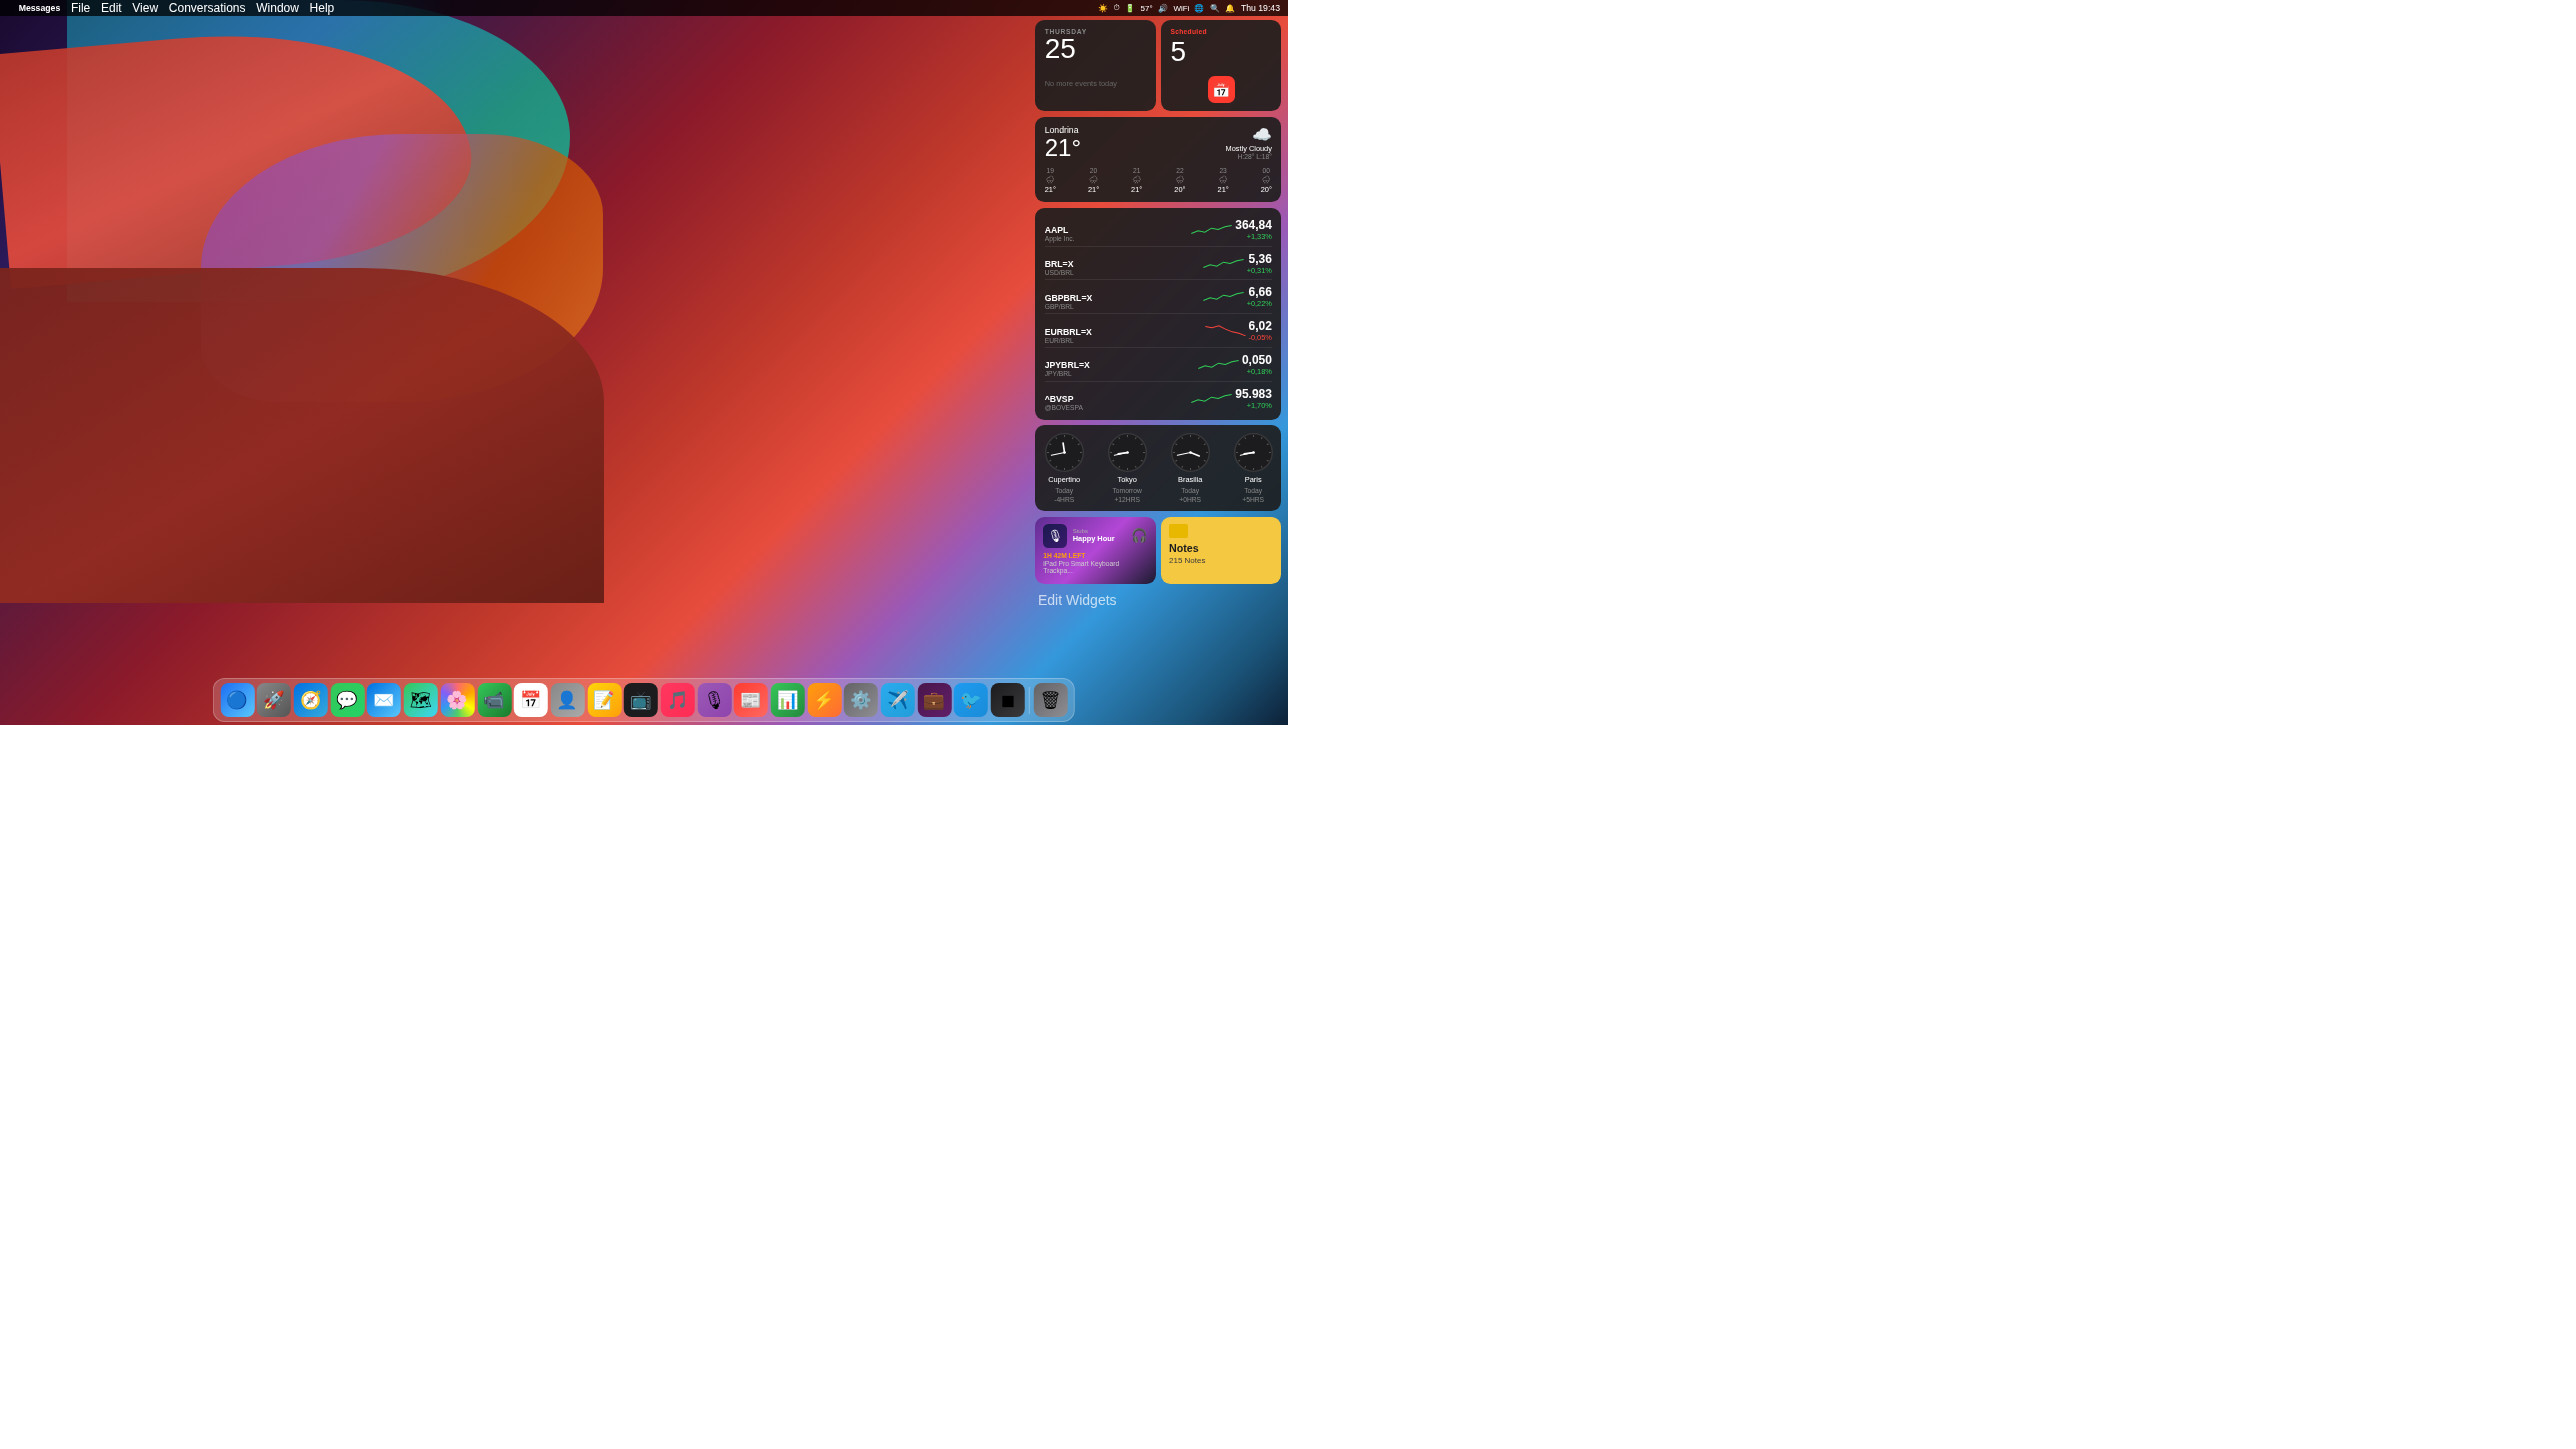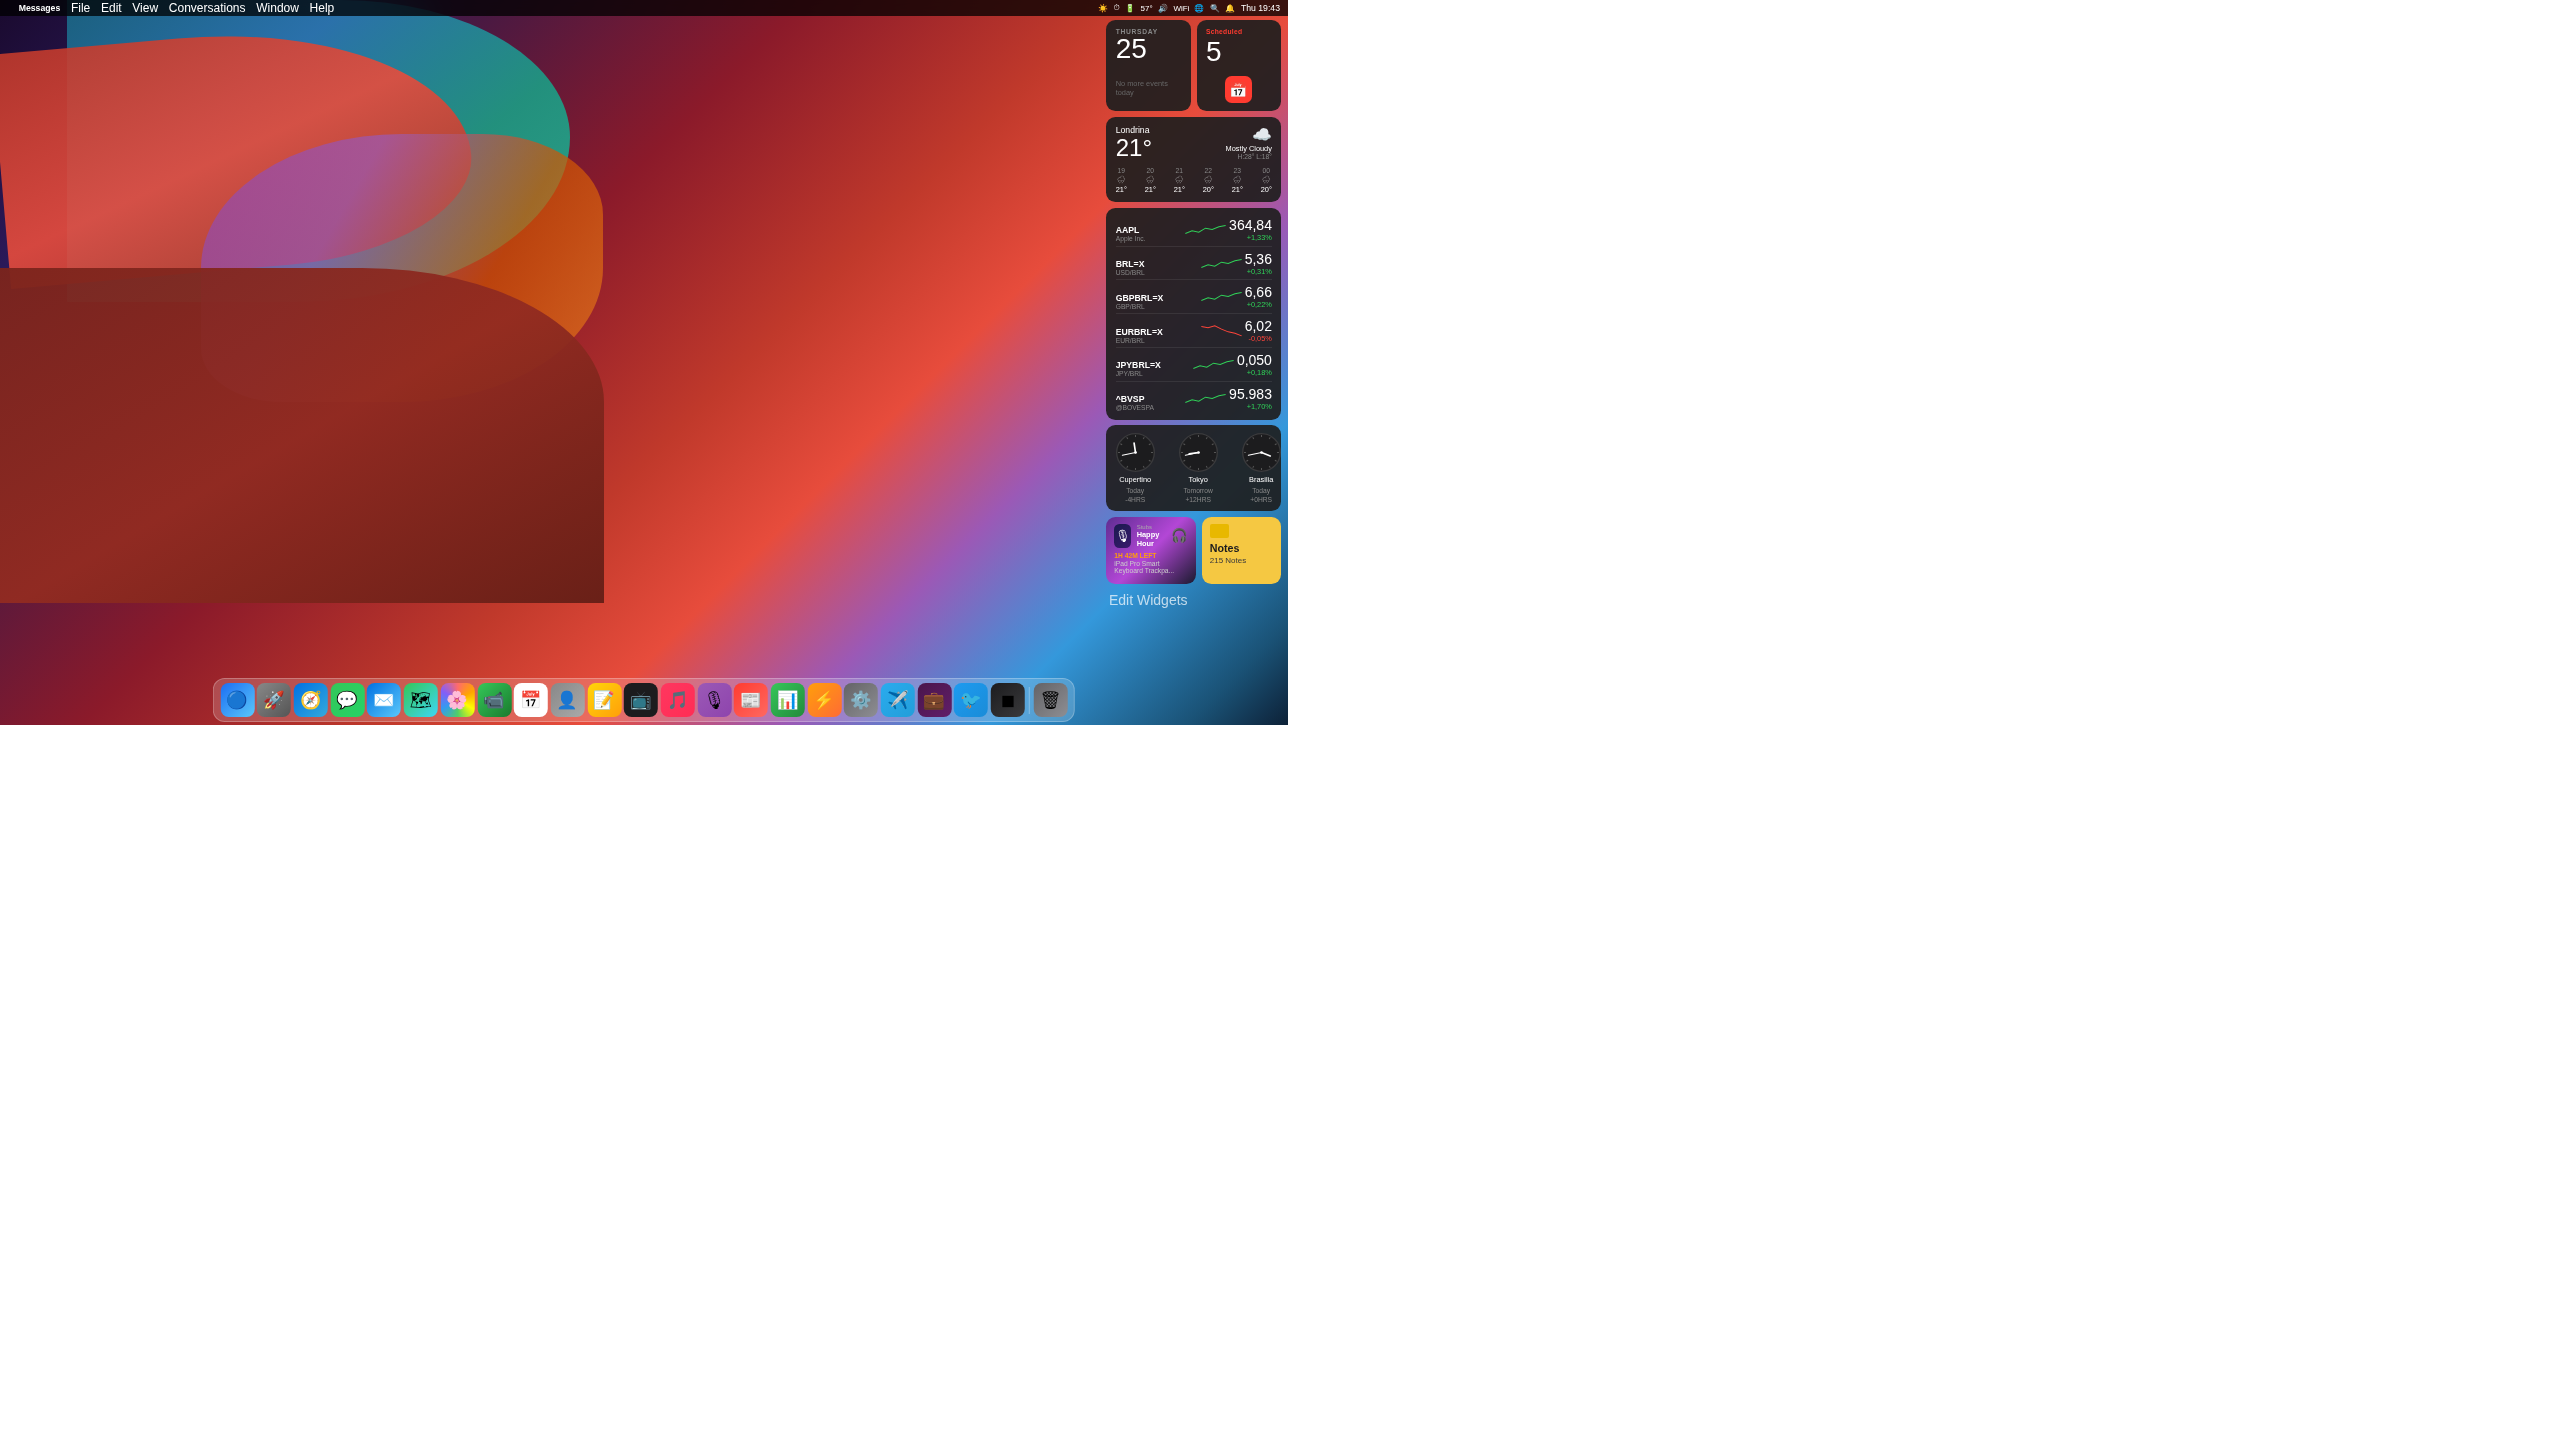--- a/index.html
+++ b/index.html
@@ -153,21 +153,21 @@
       background: rgba(255,255,255,0.3);
       margin: 0 1.3px;
       align-self: center;
     }
 
     
     .widgets-panel {
       position: absolute;
       top: 20px;
       right: 6.7px;
-      width: 175px;
+      width: 246px;
       display: flex;
       flex-direction: column;
       gap: 5.4px;
       z-index: 50;
     }
 
     
     .widget-row-2col {
       display: flex;
       gap: 5.4px;
@@ -255,21 +255,21 @@
       align-items: center;
       padding: 3.4px 0;
       border-bottom: 0.7px solid rgba(255,255,255,0.08);
     }
     .stock-row:last-child { border-bottom: none; }
 
     .stock-name { font-size: 8.7px; font-weight: 600; color: white; }
     .stock-subtitle { font-size: 6.7px; color: #888; }
     .stock-info { flex: 1; margin-top: 9px; }
     .stock-value { text-align: right; }
-    .stock-price { font-size: 14px; color: white; font-weight: 400; }
+    .stock-price { font-size: 12px; color: white; font-weight: 700; }
     .stock-change-green { font-size: 7.4px; color: #30d158; }
     .stock-change-red { font-size: 7.4px; color: #ff453a; }
 
     
     .clock-item {
       display: flex;
       flex-direction: column;
       align-items: center;
       gap: 2.7px;
     }

